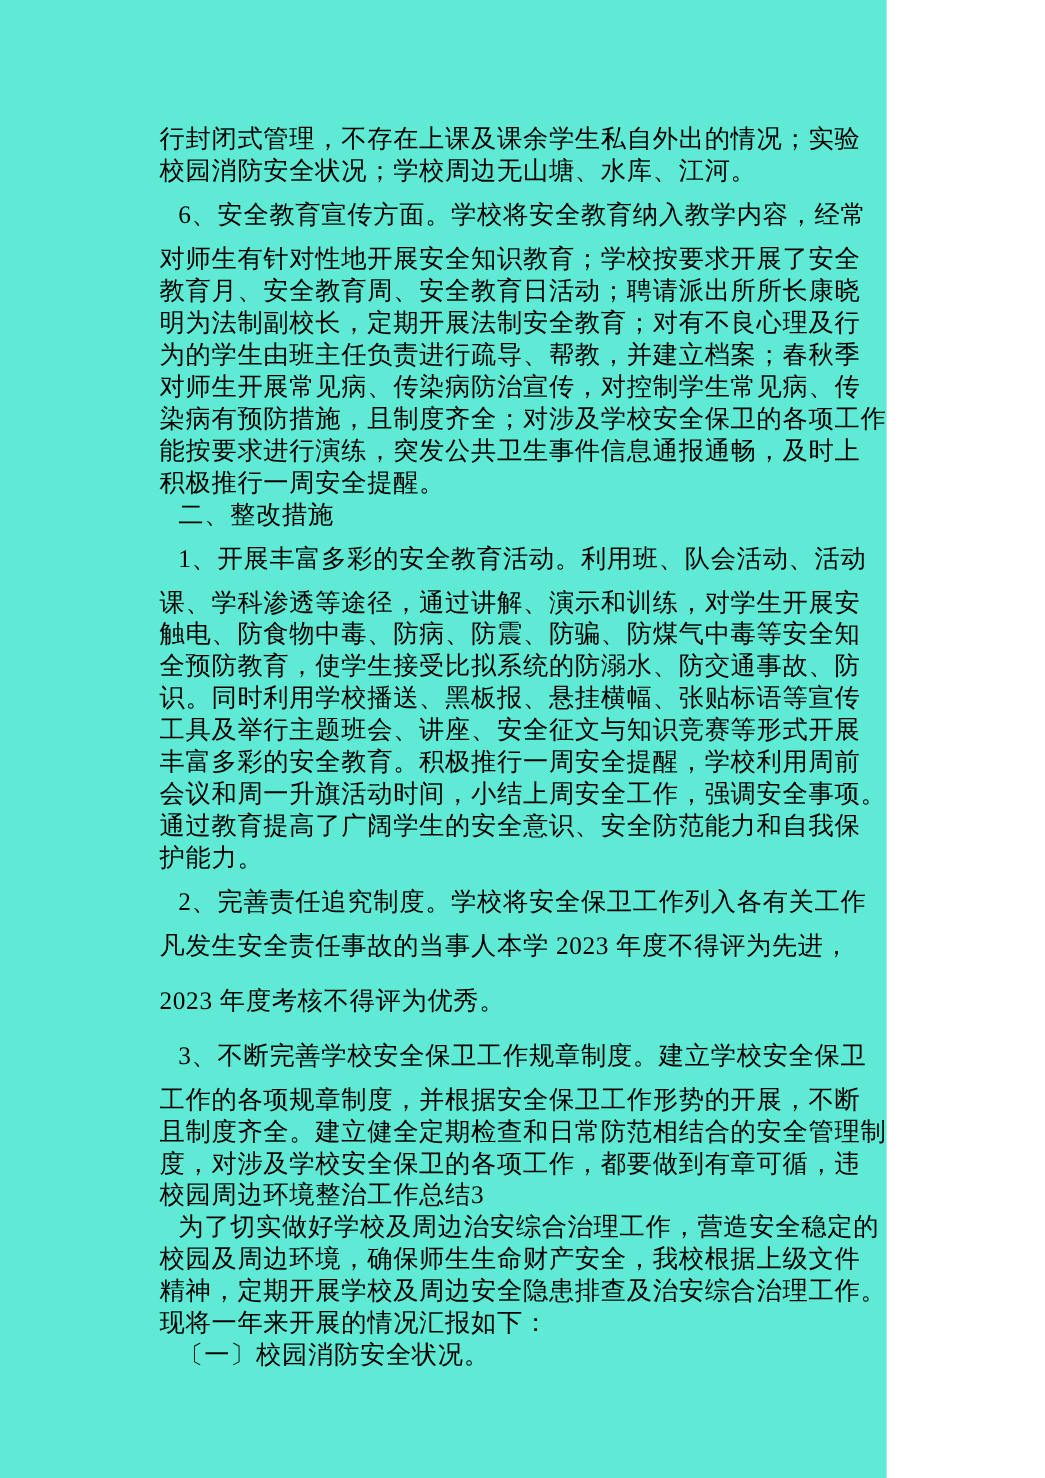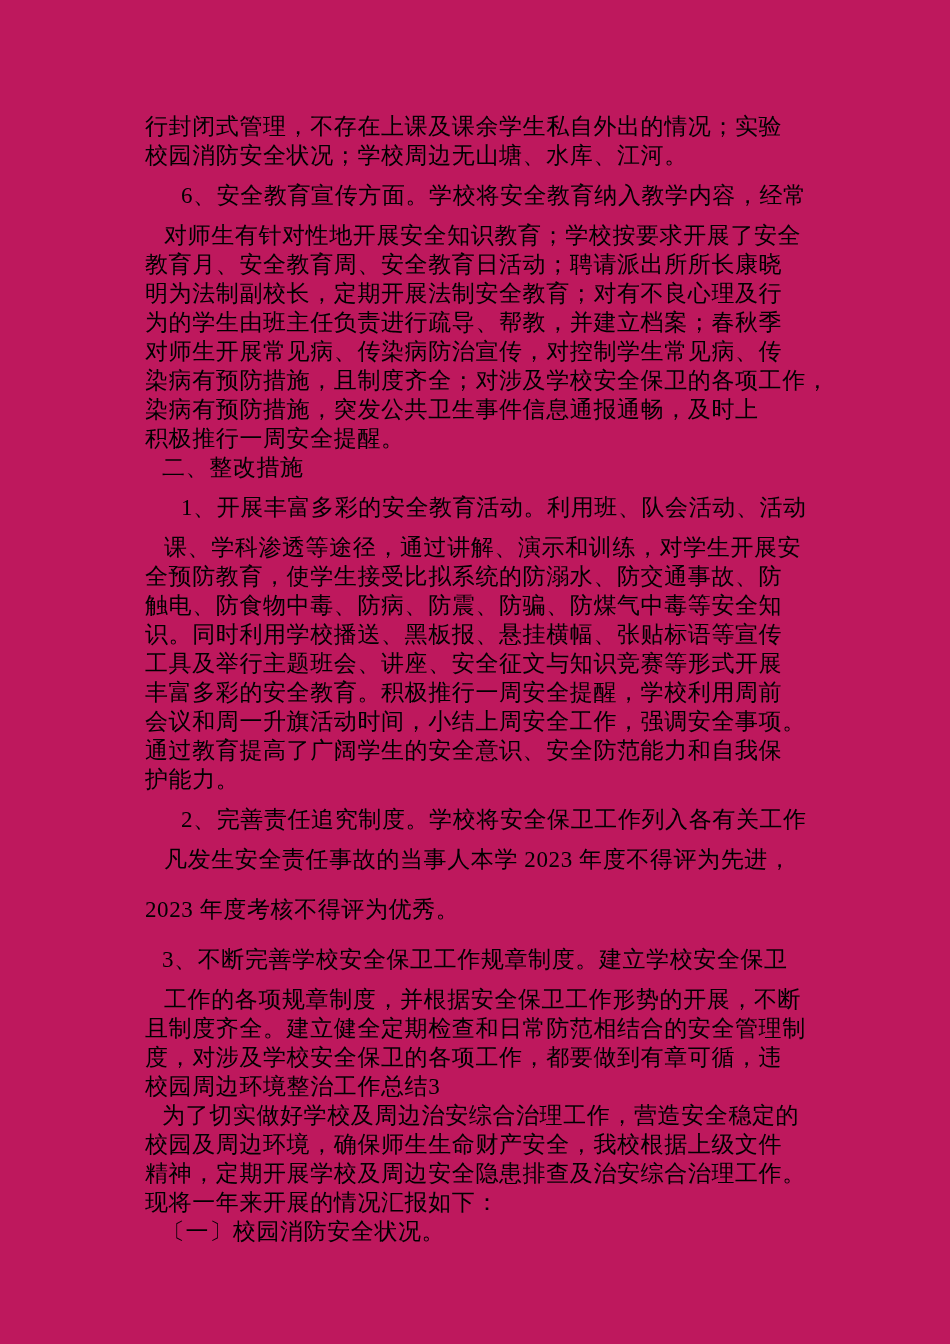--- a/index.html
+++ b/index.html
@@ -2,23 +2,23 @@
 <html><head>
 <meta charset="utf-8">
 <style>
   html, body {
     margin: 0;
     padding: 0;
     background: #ffffff;
   }
   .page {
     position: relative;
-    width: 950px;
+    width: 806px;
     height: 1344px;
-    background: #be185d;
+    background: #5eead4;
     overflow: hidden;
   }
   .content {
     position: absolute;
     left: 145px;
     top: 112px;
     width: 678px;
     color: #000000;
     font-family: "Liberation Serif", "DejaVu Serif", serif;
     font-size: 23px;
@@ -27,47 +27,46 @@
   .line {
     line-height: 29px;
     white-space: nowrap;
     letter-spacing: 0.6px;
   }
   .line.indent {
     padding-left: 17px;
   }
   .line.gap-m {
     margin-top: 11px;
-    margin-left: 19px;
   }
   .line.gap-l {
     margin-top: 21px;
   }
 </style>
 </head>
 <body style="background: rgb(255, 255, 255);">
 
 <div class="page">
   <div class="content" id="doc-content" style="color: rgb(0, 0, 0);">
       <div class="line">行封闭式管理，不存在上课及课余学生私自外出的情况；实验</div>
       <div class="line">校园消防安全状况；学校周边无山塘、水库、江河。</div>
       <div class="line indent gap-m">6、安全教育宣传方面。学校将安全教育纳入教学内容，经常</div>
       <div class="line gap-m">对师生有针对性地开展安全知识教育；学校按要求开展了安全</div>
       <div class="line">教育月、安全教育周、安全教育日活动；聘请派出所所长康晓</div>
       <div class="line">明为法制副校长，定期开展法制安全教育；对有不良心理及行</div>
       <div class="line">为的学生由班主任负责进行疏导、帮教，并建立档案；春秋季</div>
       <div class="line">对师生开展常见病、传染病防治宣传，对控制学生常见病、传</div>
       <div class="line">染病有预防措施，且制度齐全；对涉及学校安全保卫的各项工作，</div>
-      <div class="line">染病有预防措施，突发公共卫生事件信息通报通畅，及时上</div>
+      <div class="line">能按要求进行演练，突发公共卫生事件信息通报通畅，及时上</div>
       <div class="line">积极推行一周安全提醒。</div>
       <div class="line indent">二、整改措施</div>
       <div class="line indent gap-m">1、开展丰富多彩的安全教育活动。利用班、队会活动、活动</div>
       <div class="line gap-m">课、学科渗透等途径，通过讲解、演示和训练，对学生开展安</div>
+      <div class="line">触电、防食物中毒、防病、防震、防骗、防煤气中毒等安全知</div>
       <div class="line">全预防教育，使学生接受比拟系统的防溺水、防交通事故、防</div>
-      <div class="line">触电、防食物中毒、防病、防震、防骗、防煤气中毒等安全知</div>
       <div class="line">识。同时利用学校播送、黑板报、悬挂横幅、张贴标语等宣传</div>
       <div class="line">工具及举行主题班会、讲座、安全征文与知识竞赛等形式开展</div>
       <div class="line">丰富多彩的安全教育。积极推行一周安全提醒，学校利用周前</div>
       <div class="line">会议和周一升旗活动时间，小结上周安全工作，强调安全事项。</div>
       <div class="line">通过教育提高了广阔学生的安全意识、安全防范能力和自我保</div>
       <div class="line">护能力。</div>
       <div class="line indent gap-m">2、完善责任追究制度。学校将安全保卫工作列入各有关工作</div>
       <div class="line gap-m">凡发生安全责任事故的当事人本学 2023 年度不得评为先进，</div>
       <div class="line gap-l">2023 年度考核不得评为优秀。</div>
       <div class="line indent gap-l">3、不断完善学校安全保卫工作规章制度。建立学校安全保卫</div>

